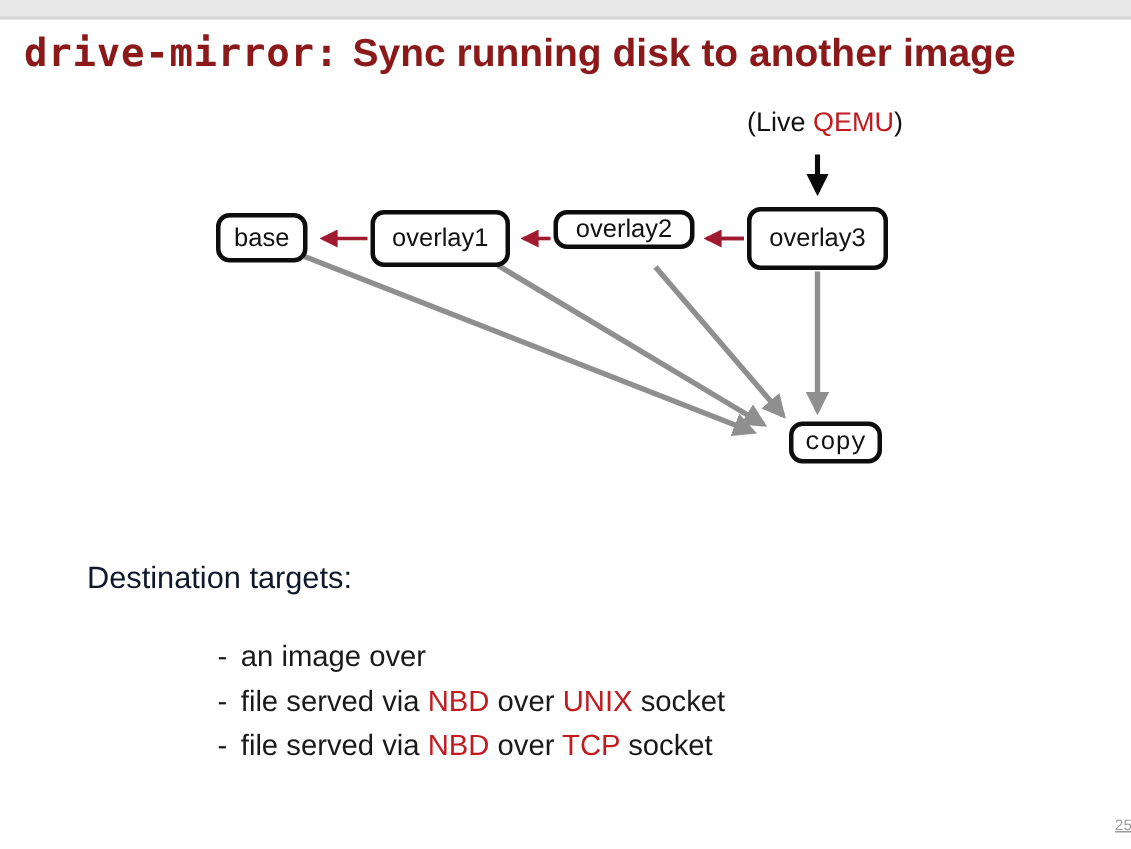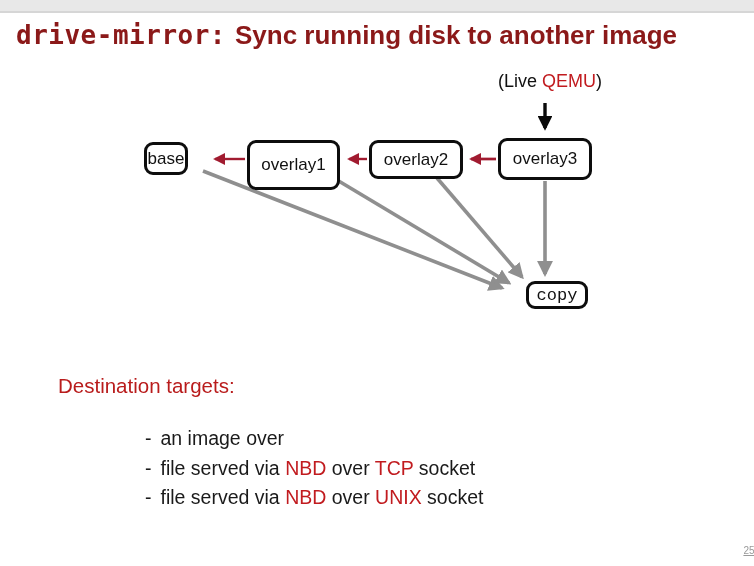--- a/index.html
+++ b/index.html
@@ -65,31 +65,31 @@
     background: #ffffff;
     border: 3px solid #0d0d0d;
     border-radius: 9px;
     display: flex;
     align-items: center;
     justify-content: center;
     font-size: 17px;
     color: #111111;
     white-space: nowrap;
   }
-  .node-base     { left: 144px; top: 142px; width: 44px; height: 33px; }
-  .node-overlay1 { left: 247px; top: 140px; width: 93px; height: 50px; }
-  .node-overlay2 { left: 369px; top: 140px; width: 94px; height: 39px; }
+  .node-base     { left: 144px; top: 142px; width: 61px; height: 33px; }
+  .node-overlay1 { left: 247px; top: 140px; width: 93px; height: 38px; }
+  .node-overlay2 { left: 369px; top: 140px; width: 94px; height: 26px; }
   .node-overlay3 { left: 498px; top: 138px; width: 94px; height: 42px; }
   .node-copy     { left: 526px; top: 281px; width: 62px; height: 28px; font-family: Liberation Mono, monospace; }
   .dest-heading {
     position: absolute;
     left: 58px;
     top: 374px;
     font-size: 20.5px;
-    color: #b91c1c;
+    color: #0f172a;
   }
   .dest-list {
     position: absolute;
     left: 145px;
     top: 424px;
     font-size: 19.5px;
     line-height: 29.5px;
     color: #1a1a1a;
   }
   .dest-item { white-space: nowrap; }
@@ -160,22 +160,22 @@
     <span>copy</span>
   </div>
 
   <div class="dest-heading">Destination targets:</div>
 
   <div class="dest-list">
     <div class="dest-item">
       <span class="dash">-</span><span>an image over</span>
     </div>
     <div class="dest-item">
-      <span class="dash">-</span><span>file served via </span><span class="accent">NBD</span><span> over </span><span class="accent">TCP</span><span> socket</span>
+      <span class="dash">-</span><span>file served via </span><span class="accent">NBD</span><span> over </span><span class="accent">UNIX</span><span> socket</span>
     </div>
     <div class="dest-item">
-      <span class="dash">-</span><span>file served via </span><span class="accent">NBD</span><span> over </span><span class="accent">UNIX</span><span> socket</span>
+      <span class="dash">-</span><span>file served via </span><span class="accent">NBD</span><span> over </span><span class="accent">TCP</span><span> socket</span>
     </div>
   </div>
 
   <div class="page-number">25 / 34</div>
 
 </div>
 
 </body></html>

